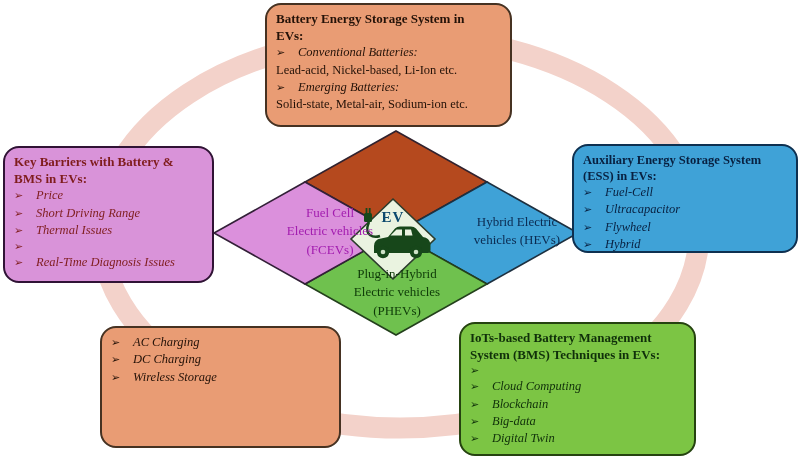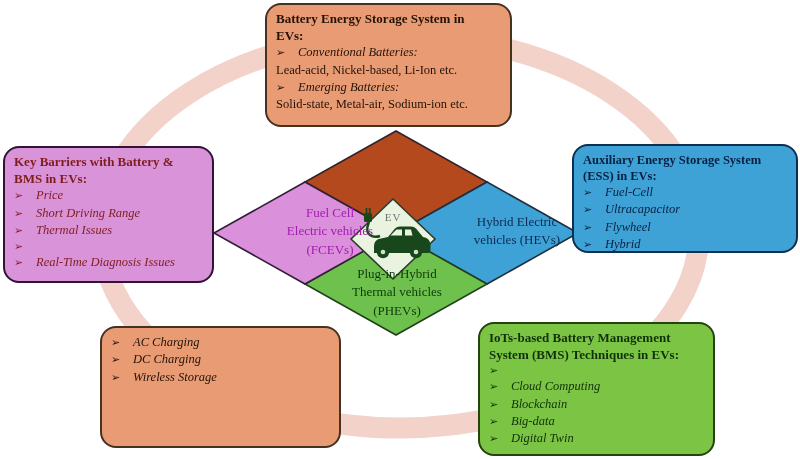--- a/index.html
+++ b/index.html
@@ -40,21 +40,21 @@
     flex: 0 0 22px;
     font-size: 11px;
     font-style: normal;
   }
   .row .item-text { font-style: italic; }
   .row.plain { font-style: normal; }
 
   .box-top, .box-bl { background: #E99C74; border-color: #463222; color: #241208; }
   .box-left  { background: #D993D9; border-color: #301335; color: #7f1d1d; }
   .box-right { background: #3FA2D7; border-color: #0e3050; color: #082040; }
-  .box-br    { background: #7CC544; border-color: #254310; color: #10300a; margin-left: 19px; }
+  .box-br    { background: #7CC544; border-color: #254310; color: #10300a; }
 
   .box-top  { left: 265px; top: 3px;   width: 247px; height: 124px; }
   .box-left { left: 3px;   top: 146px; width: 211px; height: 137px; }
   .box-right{ left: 572px; top: 144px; width: 226px; height: 109px; }
   .box-bl   { left: 100px; top: 326px; width: 241px; height: 122px; }
   .box-br   { left: 459px; top: 322px; width: 237px; height: 134px; }
   .box-right .box-title { font-size: 12.5px; }
 
   
   .dlabel {
@@ -65,24 +65,24 @@
     line-height: 1.42;
     white-space: pre-line;
     pointer-events: none;
   }
   .dlabel-bev  { left: 396px; top: 177px; color: #4d1004; }
   .dlabel-fcev { left: 299px; top: 232px; color: #a21caf; margin-left: 31px; }
   .dlabel-hev  { left: 517px; top: 231px; color: #0b2a50; }
   .dlabel-phev { left: 397px; top: 293px; color: #0e3a08; }
   .dlabel-ev {
     left: 393px; top: 218px;
-    font-weight: normal;
-    font-size: 11px;
+    font-weight: bold;
+    font-size: 15px;
     letter-spacing: 1px;
-    color: #737373;
+    color: #0c4a6e;
   }
 </style>
 </head>
 <body>
 
 <div class="stage">
 
   <svg class="canvas" viewBox="0 0 800 459">
 
     <ellipse cx="400" cy="232" rx="299" ry="196" fill="none" stroke="#F3D2CA" stroke-width="21"></ellipse>
@@ -108,21 +108,21 @@
       <circle cx="416" cy="252" r="2.3" fill="#cfe3c8"></circle>
     </g>
   </svg>
 
   <div class="dlabel dlabel-fcev">Fuel Cell
 Electric vehicles
 (FCEVs)</div>
   <div class="dlabel dlabel-hev">Hybrid Electric
 vehicles (HEVs)</div>
   <div class="dlabel dlabel-phev">Plug-in-Hybrid
-Thermal vehicles
+Electric vehicles
 (PHEVs)</div>
   <div class="dlabel dlabel-ev">EV</div>
 
   <div class="box box-top">
     <div class="box-title">Battery Energy Storage System in
 EVs:</div>
     <div class="row">
       <span class="bullet">➢</span>
       <span class="item-text">Conventional Batteries:</span>
     </div>

